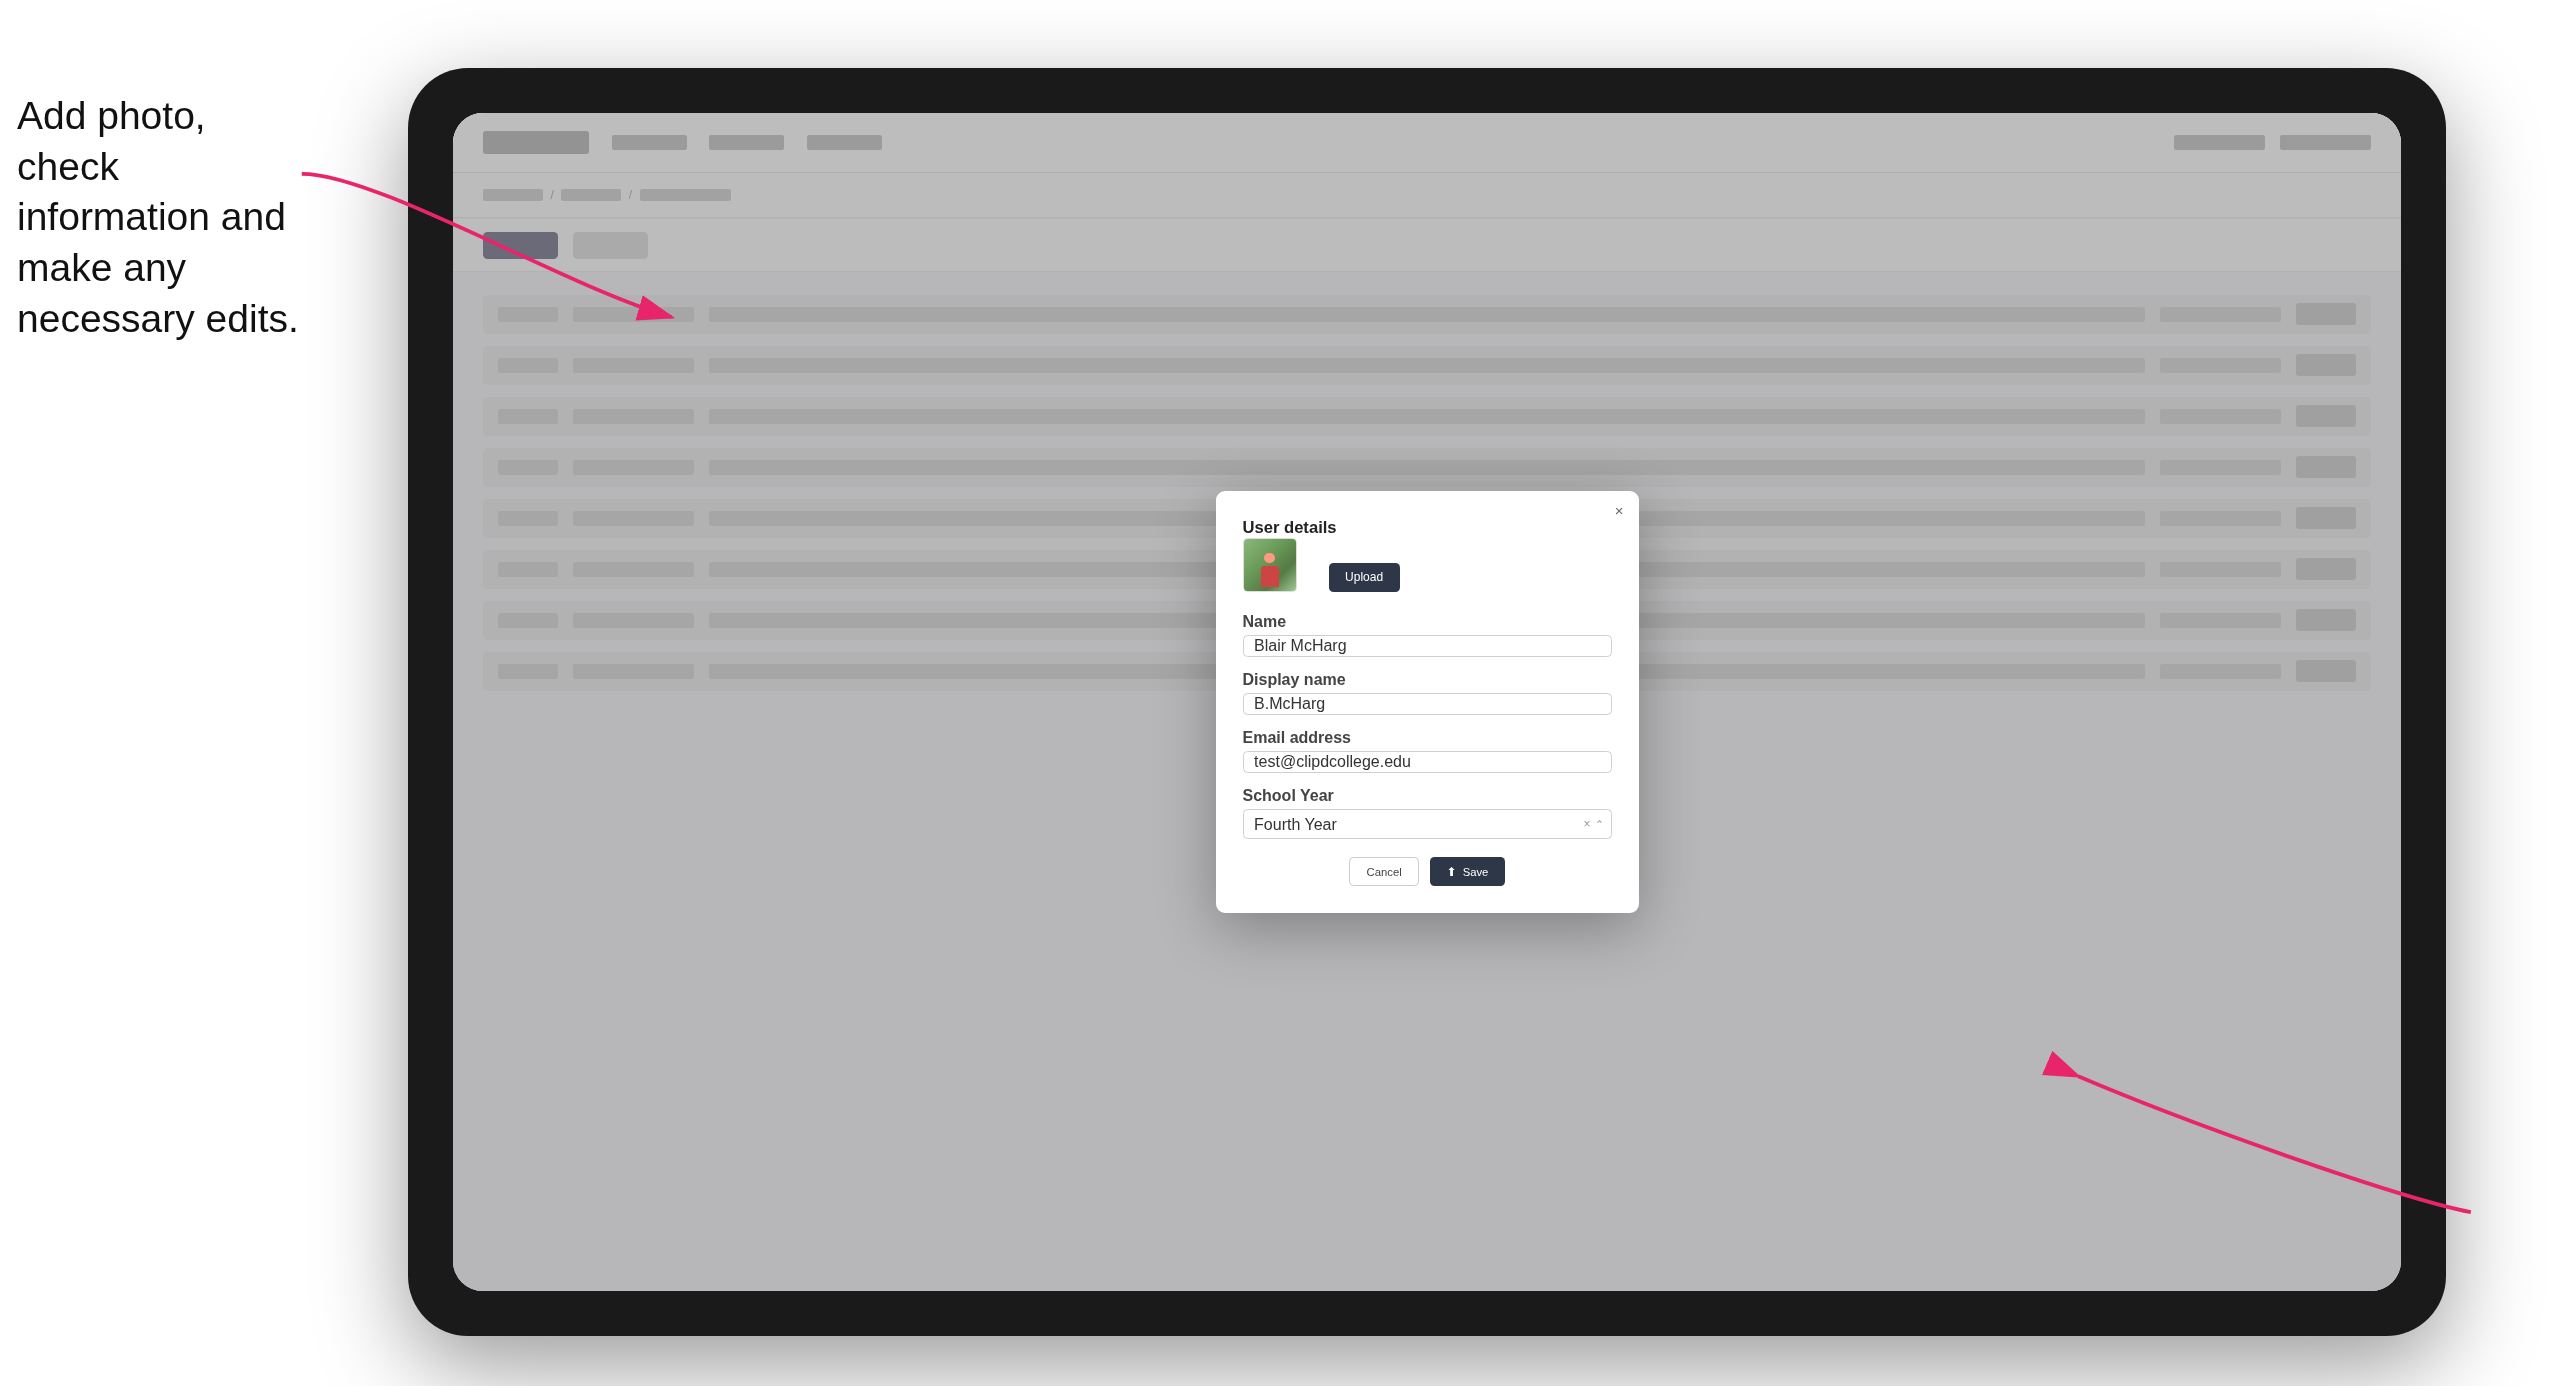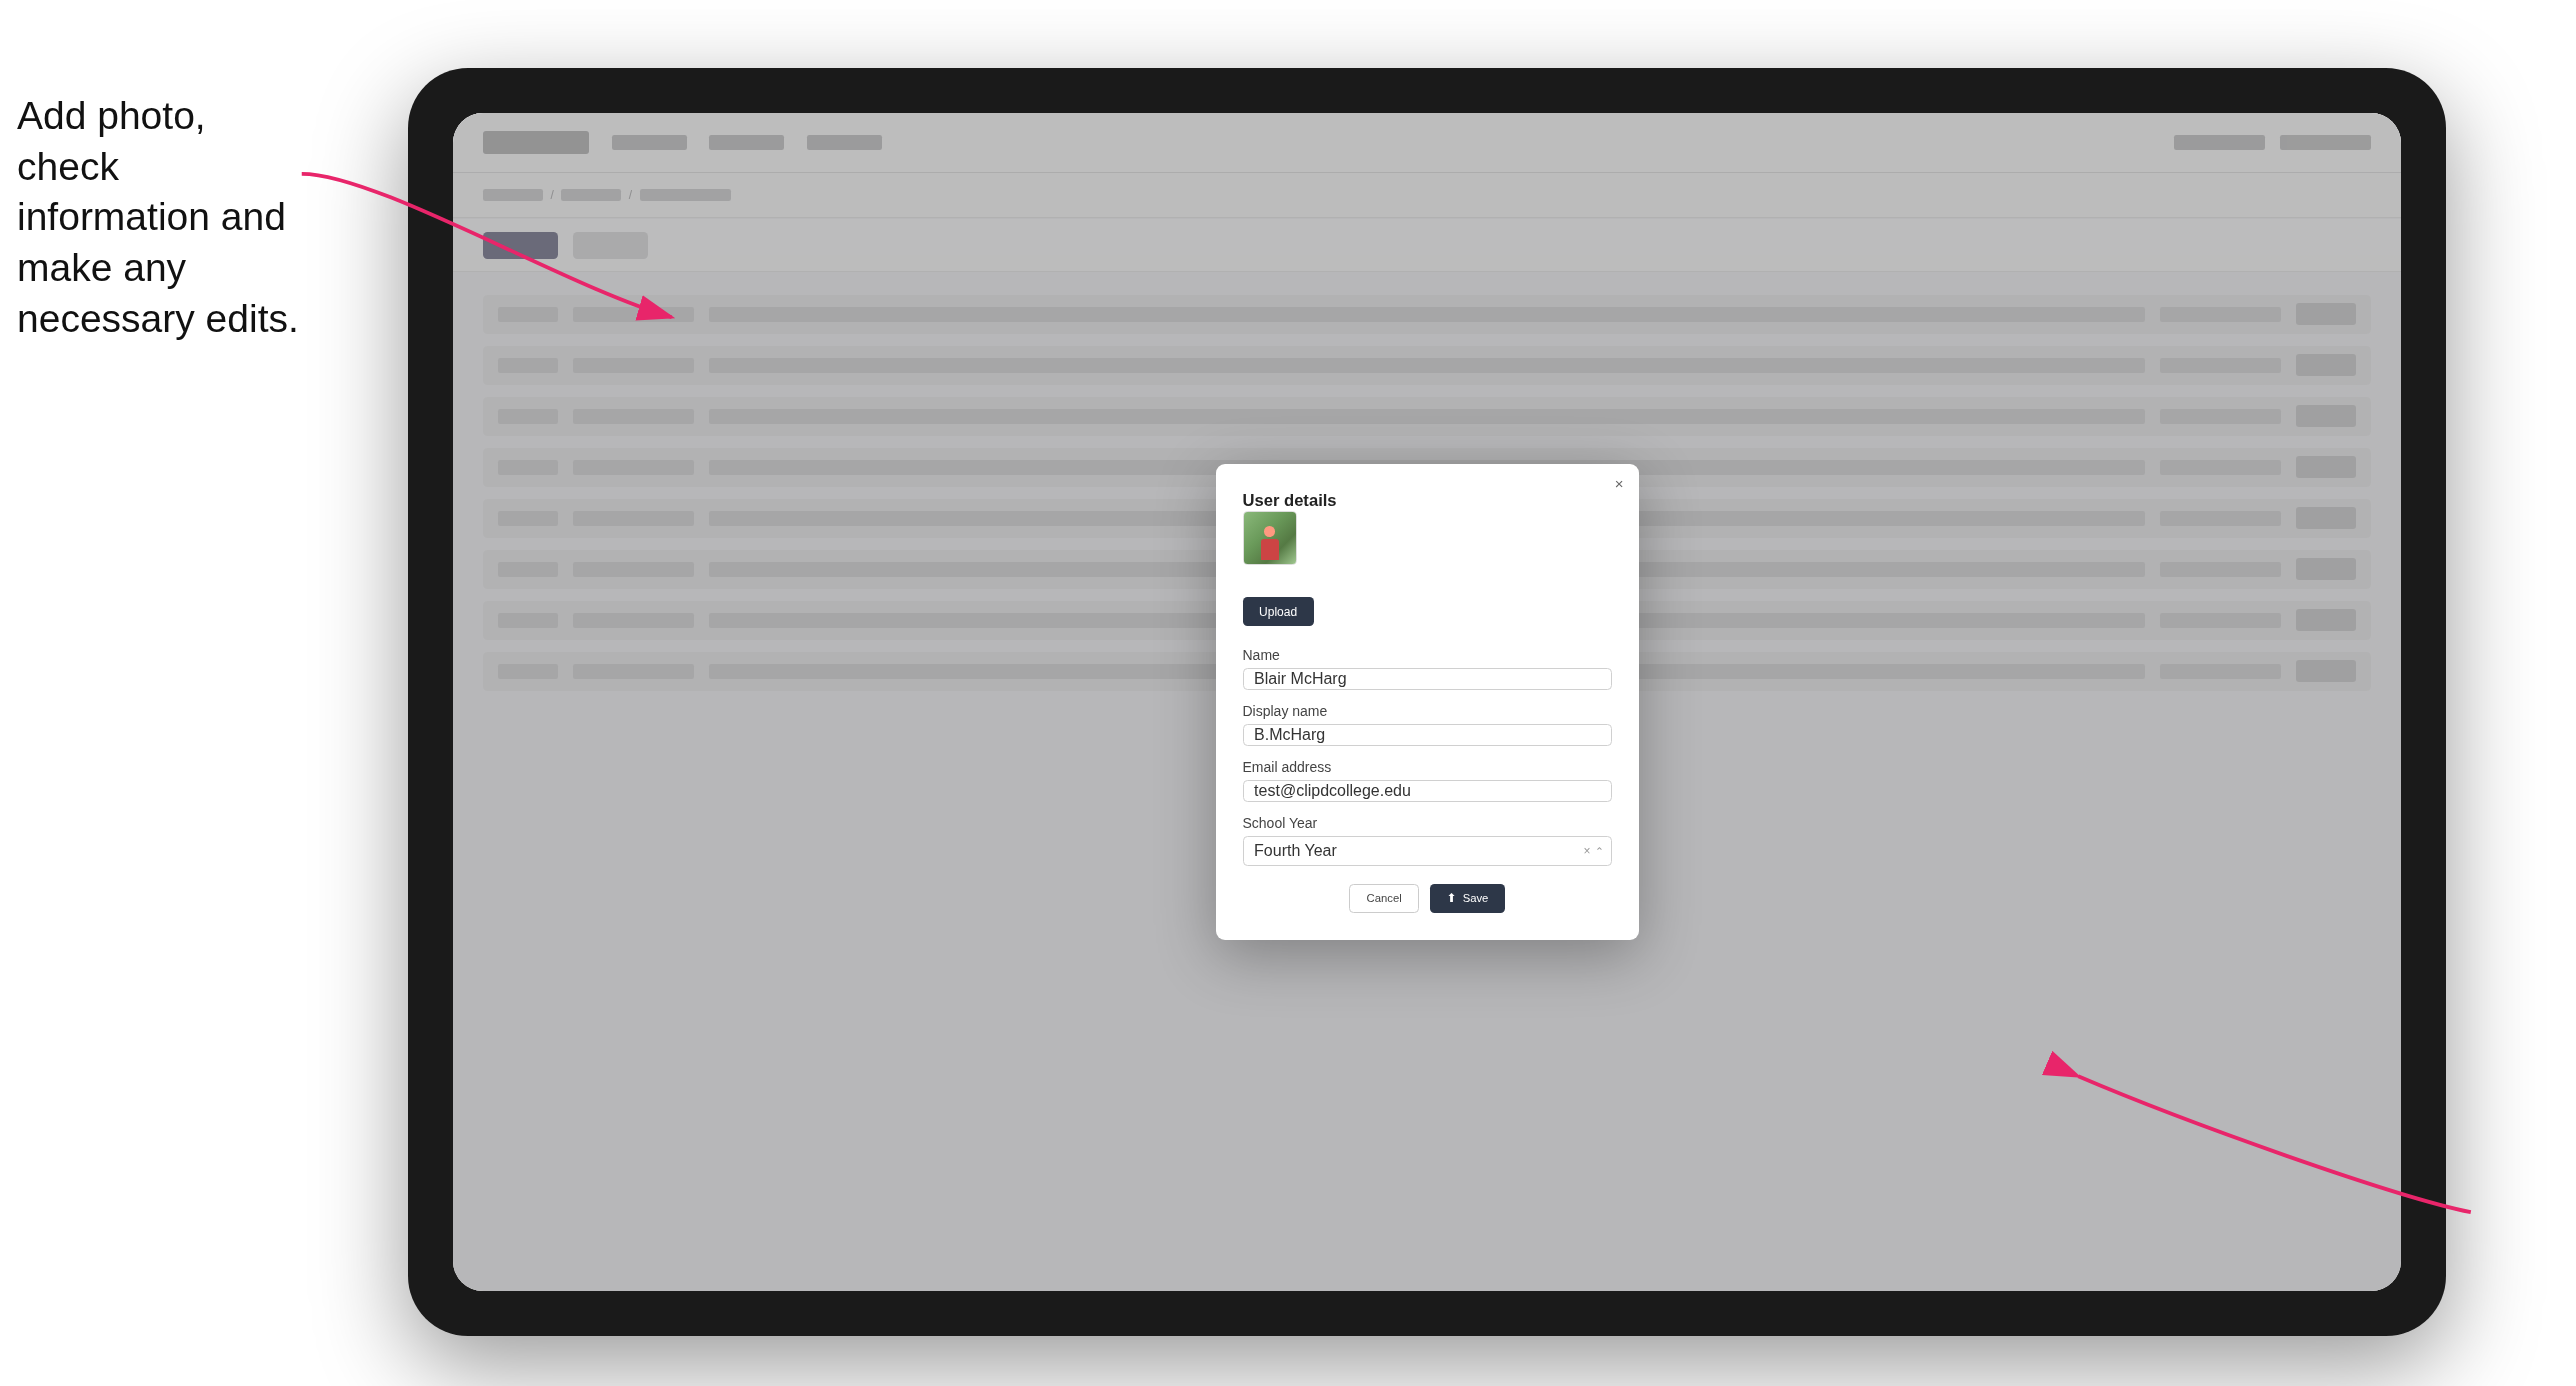--- a/index.html
+++ b/index.html
@@ -239,24 +239,23 @@
       color: #666;
       cursor: pointer;
       background: none;
       border: none;
       line-height: 1;
     }
 
     
     .photo-area {
       display: flex;
-      align-items: flex-start;
+      align-items: flex-end;
       gap: 32px;
       margin-bottom: 21px;
-      flex-direction: column;
     }
 
     .photo-thumb {
       width: 54px;
       height: 54px;
       border-radius: 4.5px;
       background: #c8d8b0;
       overflow: hidden;
       border: 0.8px solid #ddd;
       display: flex;
@@ -304,24 +303,25 @@
       cursor: pointer;
       font-weight: 500;
     }
 
     
     .form-group {
       margin-bottom: 13.6px;
     }
 
     .form-label {
-      font-size: 14px;
+      font-size: 16px;
       color: #444;
       margin-bottom: 4.5px;
       display: block;
+      font-weight: bold;
     }
 
     .form-input {
       width: 100%;
       height: 22px;
       border: 0.8px solid #d0d0d0;
       border-radius: 4.5px;
       padding: 0 10.6px;
       font-size: 16px;
       color: #333;

